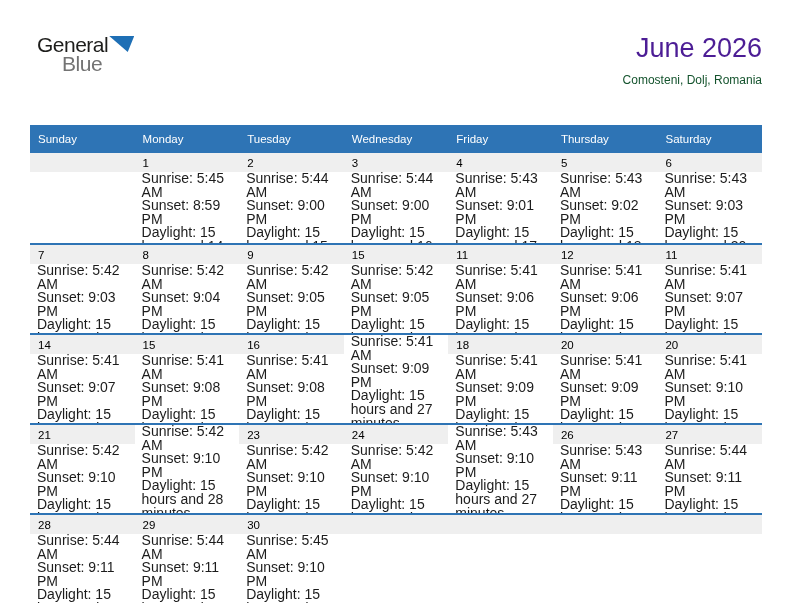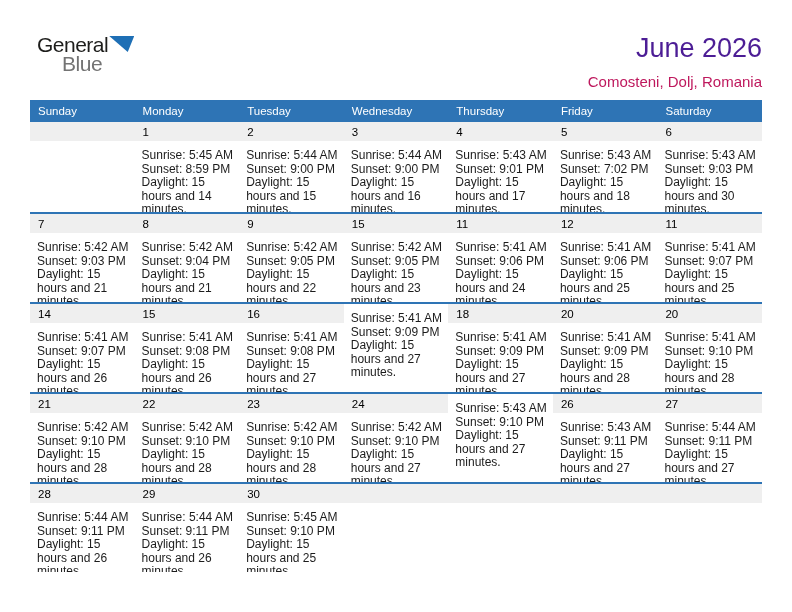--- a/index.html
+++ b/index.html
@@ -8,59 +8,59 @@
     width: 792px; height: 612px;
     font-family: "Liberation Sans", sans-serif;
     color: #1a1a1a;
     overflow: hidden;
   }
   .page { width: 792px; height: 612px; position: relative; }
 
   
   .top {
     display: flex; justify-content: space-between; align-items: flex-start;
-    padding: 34px 30px 0 37px; height: 100px;
+    padding: 34px 30px 0 37px; height: 125px;
   }
   .logo { display: inline-block; line-height: 1; }
   .logo-line1 { display: flex; align-items: flex-start; }
   .logo-general {
     font-size: 21px; letter-spacing: -0.5px; color: #1d1d1b; font-weight: 400;
   }
   .logo-triangle {
     width: 25px; height: 16px; margin-left: 1px; margin-top: 2px;
     background: #1e6fb5;
     -webkit-clip-path: polygon(0 0, 100% 0, 74% 100%);
     clip-path: polygon(0 0, 100% 0, 74% 100%);
   }
   .logo-line2 {
     text-align: center; margin-top: -2px; padding-right: 7px;
     font-size: 21px; letter-spacing: -0.5px; color: #737373; font-weight: 400;
   }
   .titles { text-align: right; }
   .cal-title { font-size: 27px; font-weight: 400; color: #4c1d95; line-height: 1.1; }
-  .cal-subtitle { font-size: 15px; font-weight: 400; color: #be185d; margin-top: 9px; }
+  .cal-subtitle { font-size: 12px; font-weight: 400; color: #14532d; margin-top: 9px; }
 
   
   .calendar { margin: 0 30px; }
-  .weekday-row { display: flex; height: 22px; background: #2e74b5; }
+  .weekday-row { display: flex; height: 28px; background: #2e74b5; }
   .weekday {
     flex: 1 1 0; display: flex; align-items: center;
     padding-left: 8px; color: #ffffff; font-size: 11.5px; font-weight: 400;
   }
   .week { display: flex; height: 90px; }
   .week + .week { border-top: 2px solid #2e74b5; }
   .cell { flex: 1 1 0; overflow: hidden; }
   .date-band {
     height: 19px; background: #efefef;
     display: flex; align-items: center; padding-left: 8px;
     font-size: 11.5px; color: #000;
   }
   .details {
-    padding: 8px 6px 0 7px;
-    font-size: 12px; line-height: 13.6px; color: #1c1c1c;
+    padding: 0 6px 0 7px;
+    font-size: 14px; line-height: 13.6px; color: #1c1c1c;
   }
 </style>
 </head>
 <body>
 
 <div class="page">
   <div class="top">
     <div class="logo">
       <div class="logo-line1">
         <span class="logo-general">General</span>
@@ -77,23 +77,23 @@
   <div class="calendar">
     <div class="weekday-row">
   <div class="weekday">Sunday</div>
 
   <div class="weekday">Monday</div>
 
   <div class="weekday">Tuesday</div>
 
   <div class="weekday">Wednesday</div>
 
+  <div class="weekday">Friday</div>
+
   <div class="weekday">Thursday</div>
-
-  <div class="weekday">Friday</div>
 
   <div class="weekday">Saturday</div>
 </div>
     <div class="weeks-container">
   <div class="week">
   <div class="cell">
     <div class="date-band">
       <span class="date-num"></span>
     </div>
     <div class="details">
@@ -146,21 +146,21 @@
       <div>Daylight: 15 hours and 17 minutes.</div>
     </div>
   </div>
 
   <div class="cell">
     <div class="date-band">
       <span class="date-num">5</span>
     </div>
     <div class="details">
       <div>Sunrise: 5:43 AM</div>
-      <div>Sunset: 7:02 PM</div>
+      <div>Sunset: 9:02 PM</div>
       <div>Daylight: 15 hours and 18 minutes.</div>
     </div>
   </div>
 
   <div class="cell">
     <div class="date-band">
       <span class="date-num">6</span>
     </div>
     <div class="details">
       <div>Sunrise: 5:43 AM</div>
@@ -331,23 +331,20 @@
       <span class="date-num">21</span>
     </div>
     <div class="details">
       <div>Sunrise: 5:42 AM</div>
       <div>Sunset: 9:10 PM</div>
       <div>Daylight: 15 hours and 28 minutes.</div>
     </div>
   </div>
 
   <div class="cell">
-    <div class="date-band">
-      <span class="date-num">22</span>
-    </div>
     <div class="details">
       <div>Sunrise: 5:42 AM</div>
       <div>Sunset: 9:10 PM</div>
       <div>Daylight: 15 hours and 28 minutes.</div>
     </div>
   </div>
 
   <div class="cell">
     <div class="date-band">
       <span class="date-num">23</span>

